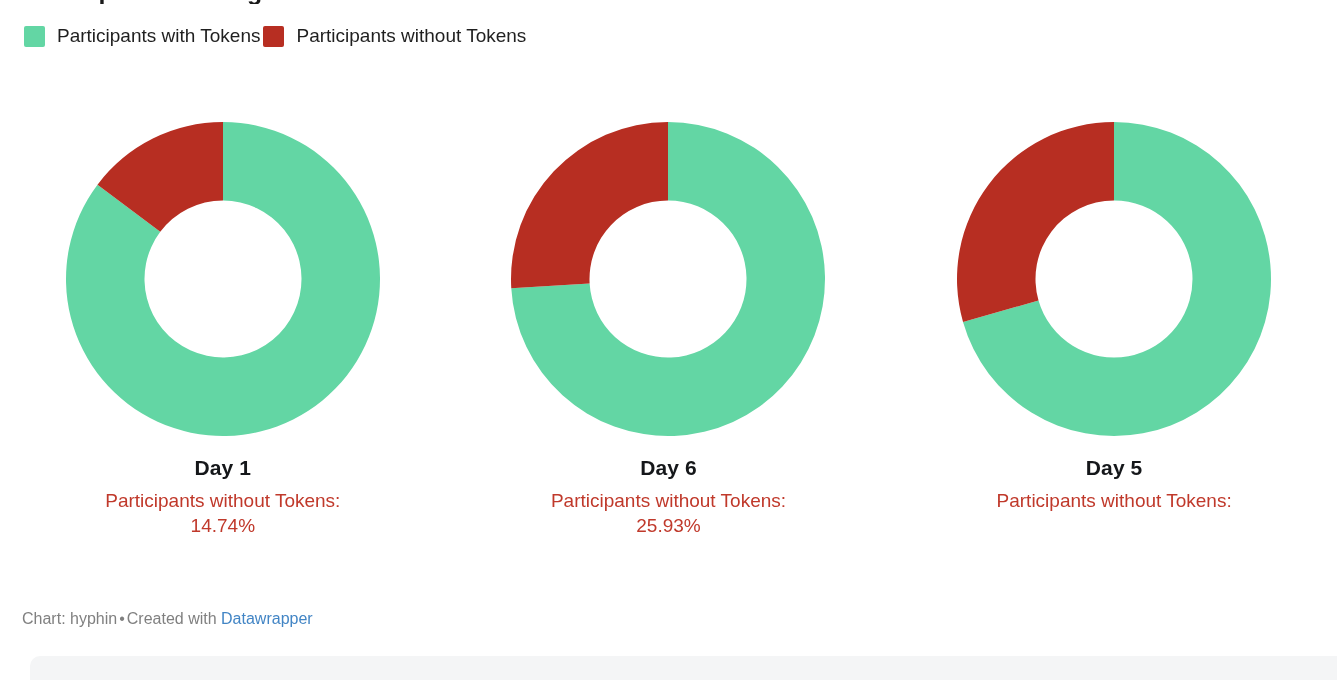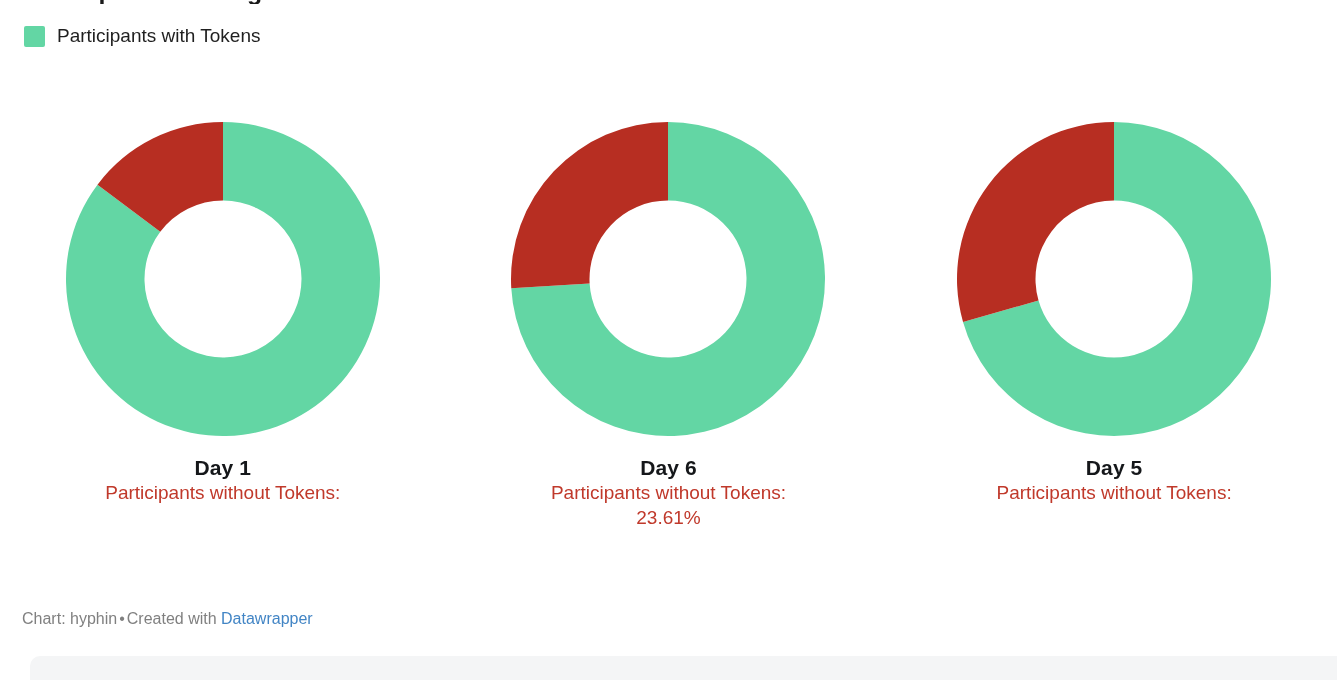--- a/index.html
+++ b/index.html
@@ -89,20 +89,21 @@
   }
 
   .day-label {
     margin-top: 18px;
     font-size: 21px;
     font-weight: bold;
     color: #15171a;
     letter-spacing: 0.1px;
   }
   .pct-caption {
+    margin-top: 8px;
     font-size: 19px;
     color: #c0392b;
     text-align: center;
     line-height: 25px;
     max-width: 330px;
   }
   .pct-caption .pct-value {
     display: block;
   }
 
@@ -139,48 +140,53 @@
 </head>
 <body>
 
 <div class="title-sliver">Participants holding Tokens</div>
 
 <div class="legend">
   <div class="legend-row">
     <span class="legend-swatch" style="background: rgb(99, 214, 164);"></span>
     <span class="legend-label">Participants with Tokens</span>
   </div>
+  <div class="legend-row">
+    <span class="legend-swatch" style="background: rgb(183, 46, 34);"></span>
+    <span class="legend-label">Participants without Tokens</span>
+  </div>
 </div>
 
 <div class="charts">
 
   <div class="chart-cell">
     <div class="donut-wrap">
       <svg viewBox="0 0 318 318">
         <path class="slice-green" d="M 159.00 2.00 A 157 157 0 1 1 33.51 64.66 L 96.25 111.83 A 78.5 78.5 0 1 0 159.00 80.50 Z" fill="#63d6a4"></path>
         <path class="slice-red" d="M 159.00 2.00 A 157 157 0 0 0 33.51 64.66 L 96.25 111.83 A 78.5 78.5 0 0 1 159.00 80.50 Z" fill="#b72e22"></path>
       </svg>
     </div>
     <div class="day-label">Day 1</div>
     <div class="pct-caption">
       <span>Participants without Tokens:</span>
+      <span class="pct-value">14.74%</span>
     </div>
   </div>
 
   <div class="chart-cell">
     <div class="donut-wrap">
       <svg viewBox="0 0 318 318">
         <path class="slice-green" d="M 159.00 2.00 A 157 157 0 1 1 2.27 168.17 L 80.63 163.58 A 78.5 78.5 0 1 0 159.00 80.50 Z" fill="#63d6a4"></path>
         <path class="slice-red" d="M 159.00 2.00 A 157 157 0 0 0 2.27 168.17 L 80.63 163.58 A 78.5 78.5 0 0 1 159.00 80.50 Z" fill="#b72e22"></path>
       </svg>
     </div>
     <div class="day-label">Day 6</div>
     <div class="pct-caption">
       <span>Participants without Tokens:</span>
-      <span class="pct-value">23.61%</span>
+      <span class="pct-value">25.93%</span>
     </div>
   </div>
 
   <div class="chart-cell">
     <div class="donut-wrap">
       <svg viewBox="0 0 318 318">
         <path class="slice-green" d="M 159.00 2.00 A 157 157 0 1 1 8.02 202.04 L 83.51 180.52 A 78.5 78.5 0 1 0 159.00 80.50 Z" fill="#63d6a4"></path>
         <path class="slice-red" d="M 159.00 2.00 A 157 157 0 0 0 8.02 202.04 L 83.51 180.52 A 78.5 78.5 0 0 1 159.00 80.50 Z" fill="#b72e22"></path>
       </svg>
     </div>

